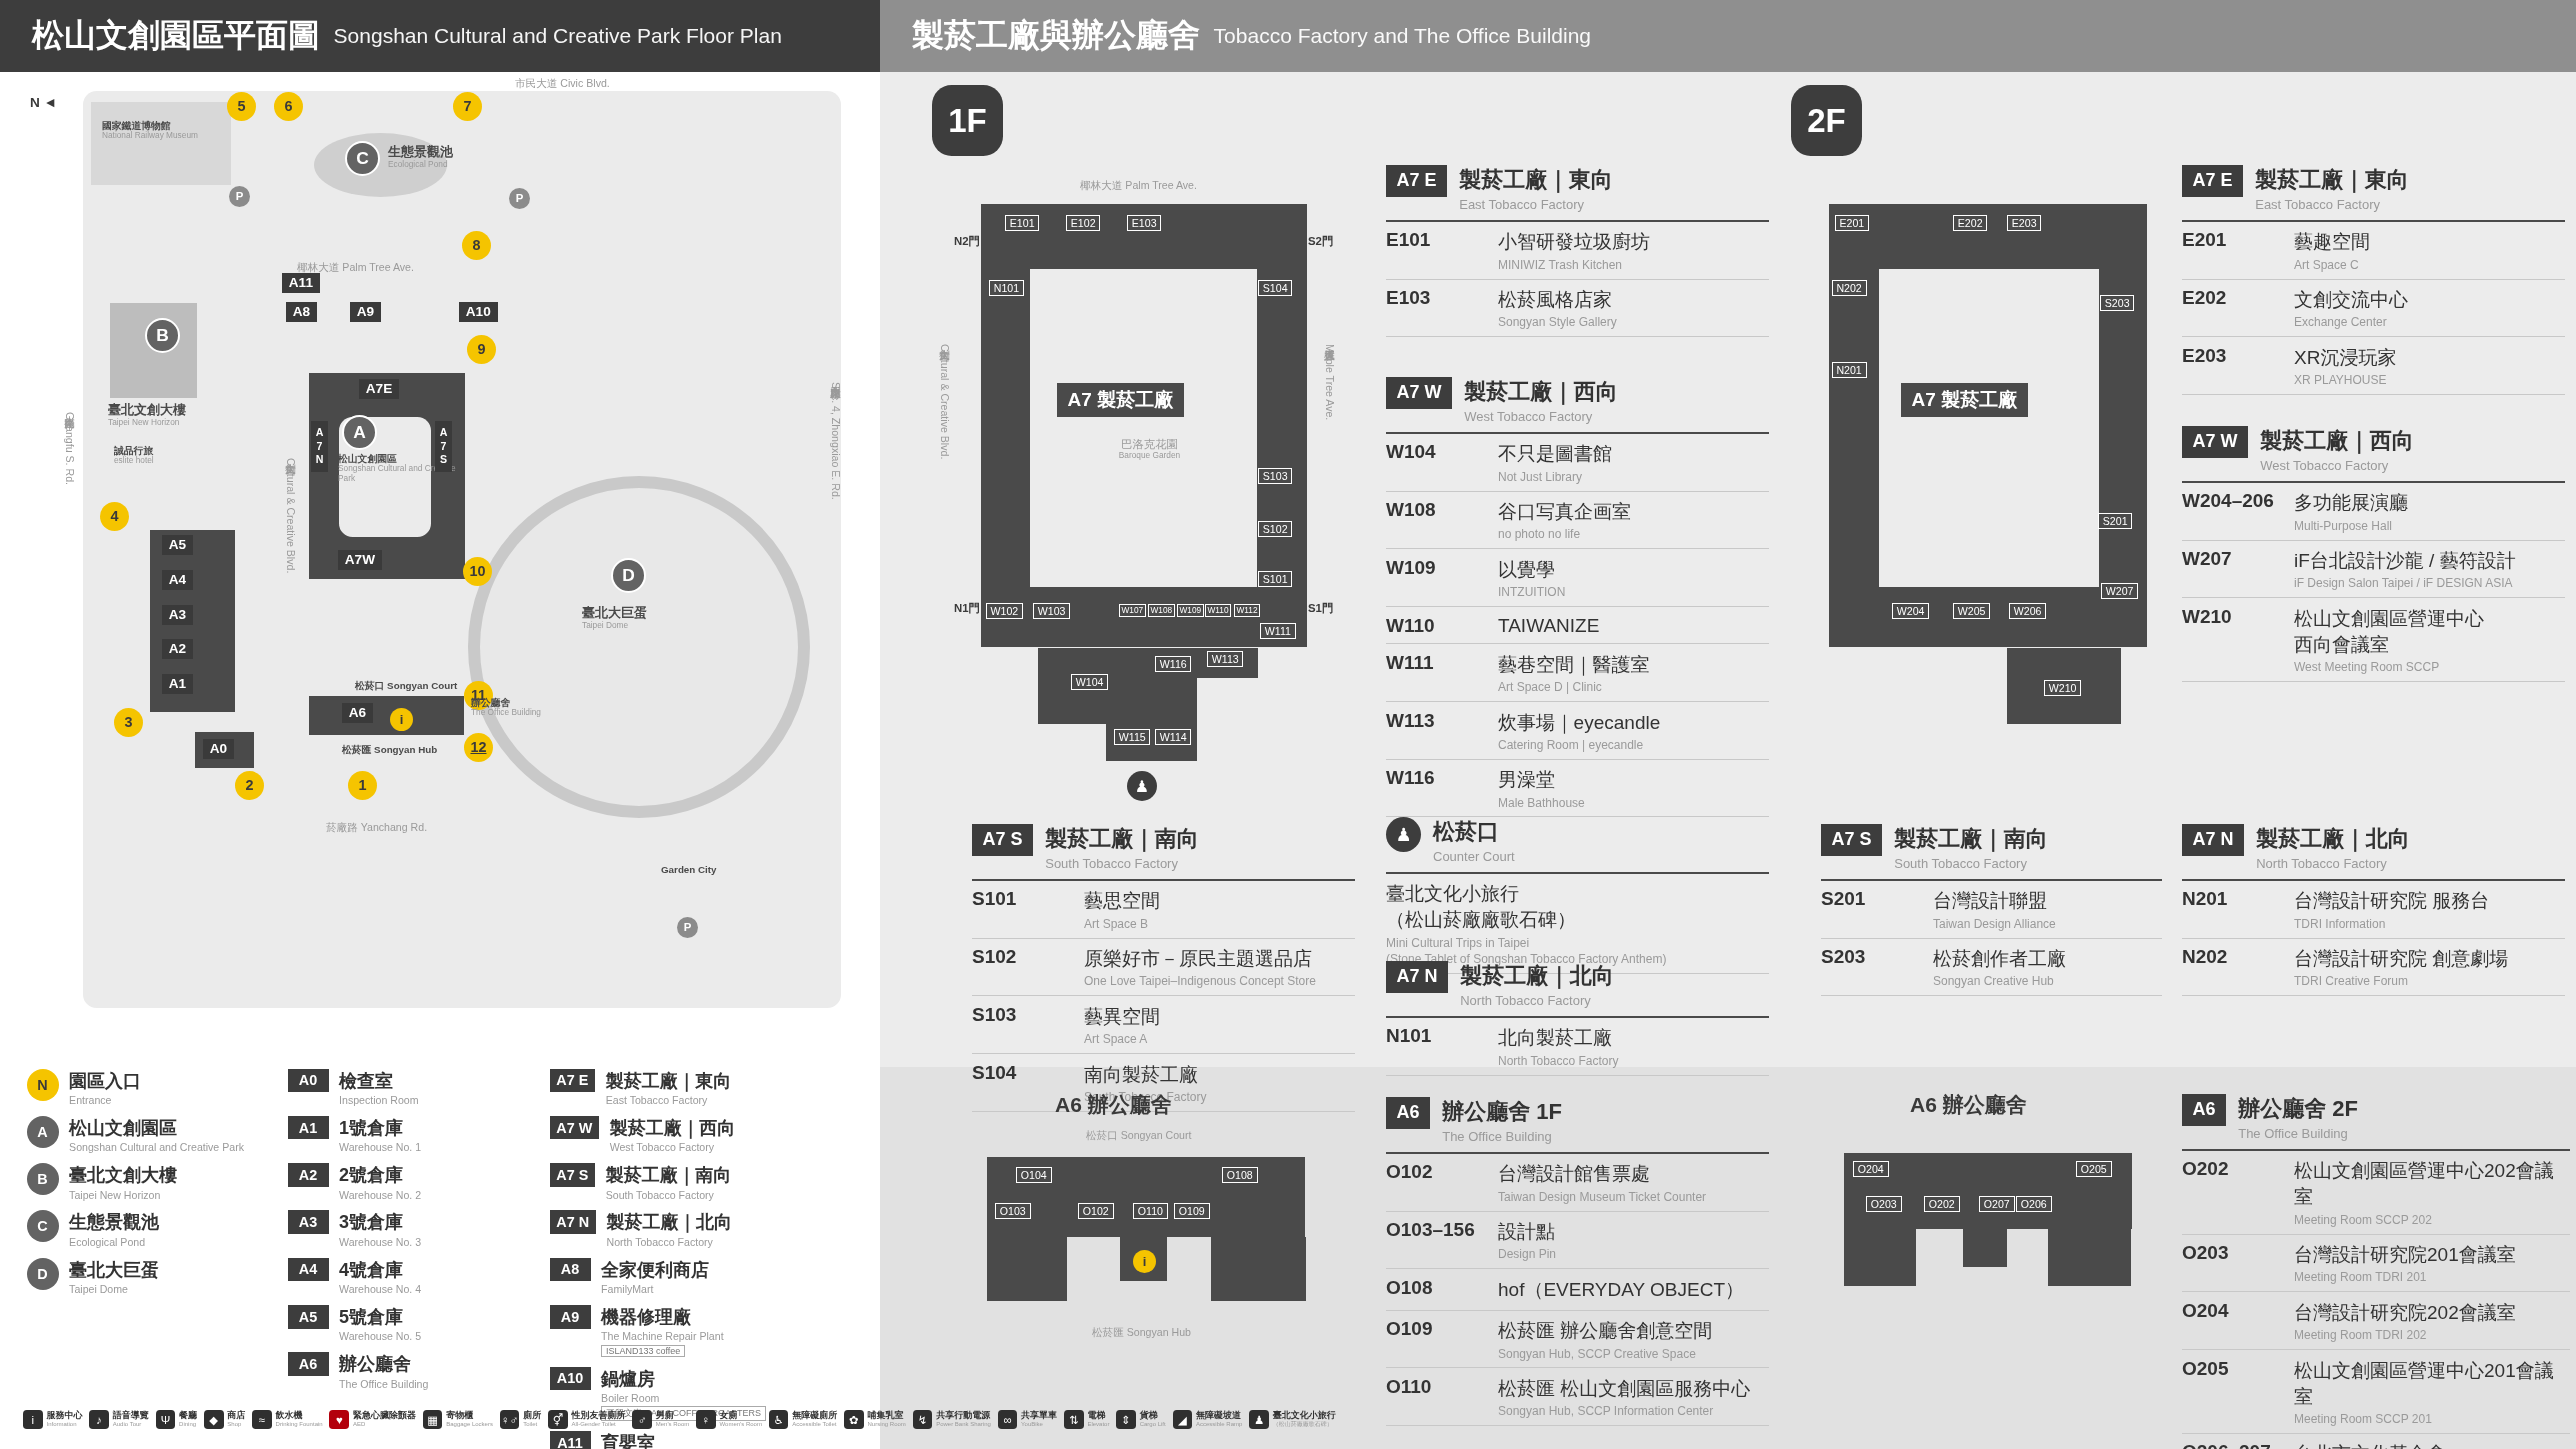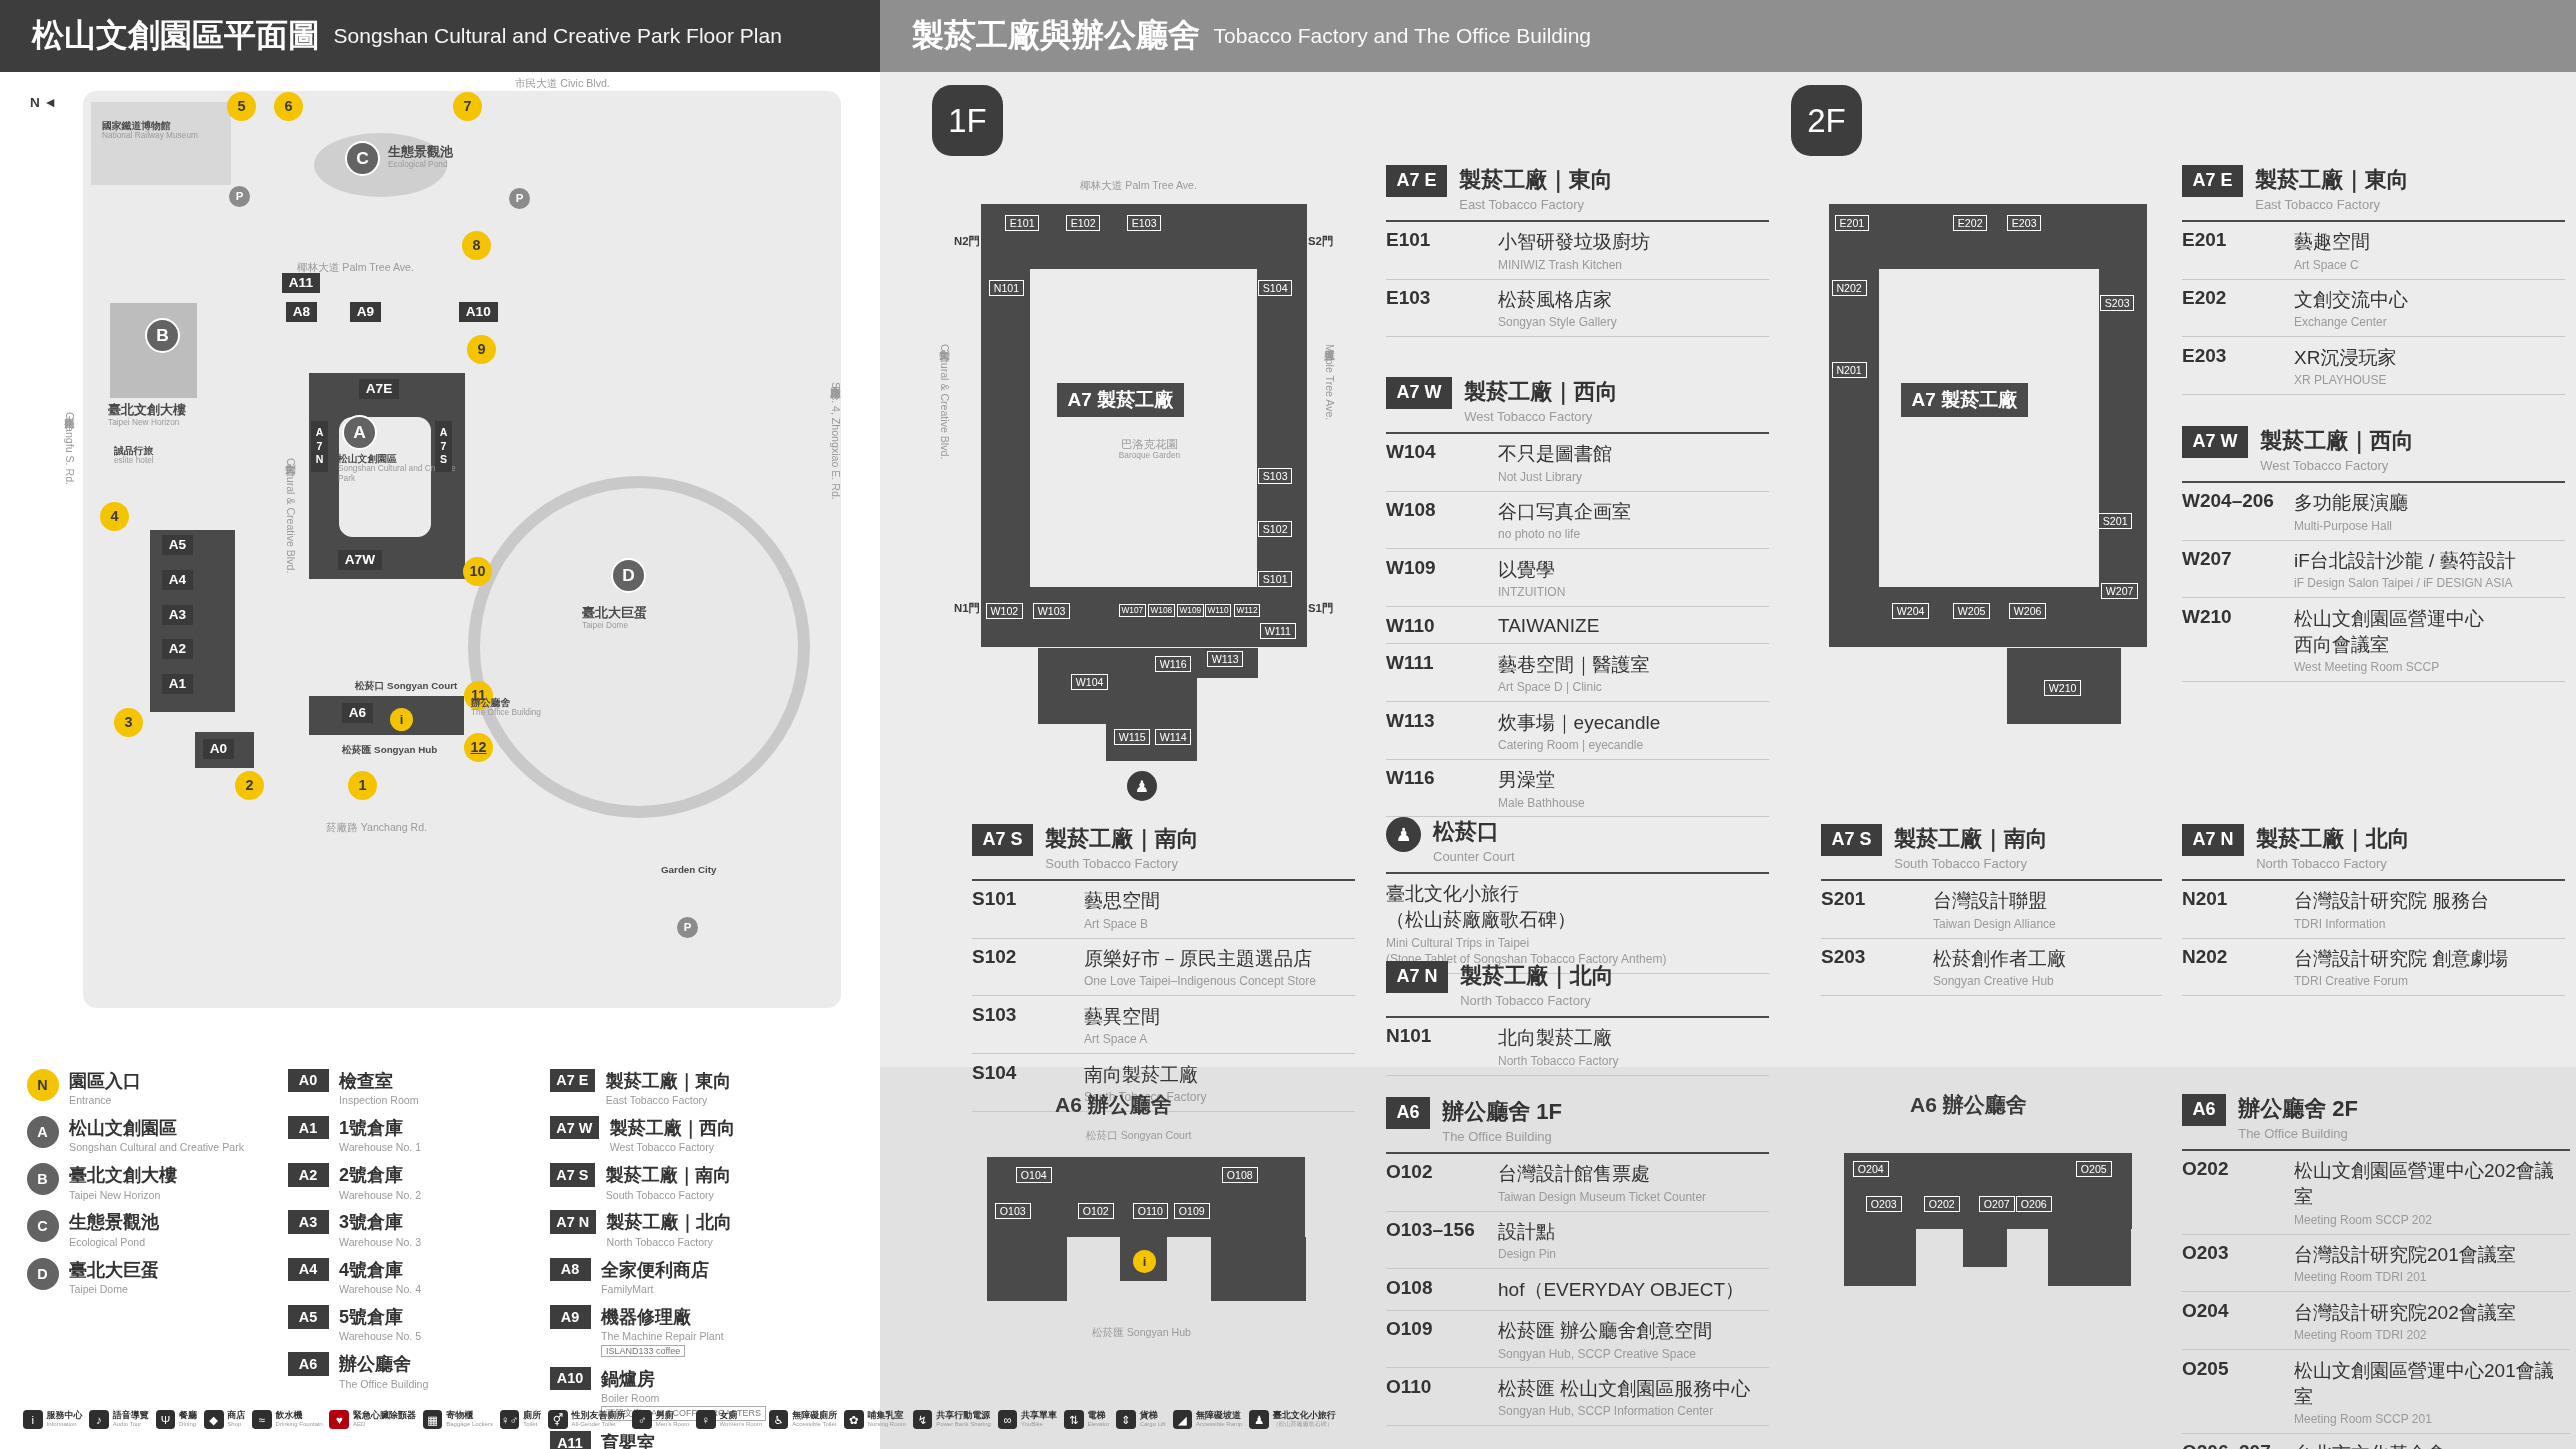--- a/index.html
+++ b/index.html
@@ -45,21 +45,21 @@
   .shape.light{background:#ececec}
   .shape.park{background:#ebebeb;border-radius:13.6px}
   .shape.mid{background:#bdbdbd}
   .shape.soft{background:#d8d8d8}
   .dome{position:absolute;border-radius:50%;border:12px solid #c9c9c9;background:#e8e8e8}
   .pond{position:absolute;border-radius:50%;background:#cfcfcf}
   .infodot{position:absolute;width:23px;height:23px;border-radius:50%;background:#f5c400;color:#3a3a3a;font-weight:bold;font-size:13px;display:flex;align-items:center;justify-content:center}
   .micon{position:absolute;width:30px;height:30px;border-radius:50%;background:#3d3d3d;color:#fff;font-size:16px;display:flex;align-items:center;justify-content:center}
 
   
-  .fbadge{position:absolute;width:71px;height:71px;border-radius:19.7px;background:#3d3d3d;color:#fff;font-size:33px;font-weight:normal;display:flex;align-items:center;justify-content:center}
+  .fbadge{position:absolute;width:71px;height:71px;border-radius:19.7px;background:#3d3d3d;color:#fff;font-size:33px;font-weight:bold;display:flex;align-items:center;justify-content:center}
 
   
   .sec{position:absolute}
   .sechead{display:flex;align-items:flex-start;padding-bottom:7.6px;border-bottom:2.3px solid #4a4a4a}
   .sechead .tag{background:#3d3d3d;color:#fff;font-size:18px;font-weight:bold;padding:5.3px 10.6px;margin-right:12px;white-space:nowrap}
   .sechead .sht .zh{display:block;font-size:22px;font-weight:bold;color:#333}
   .sechead .sht .en{display:block;font-size:13px;color:#9a9a9a;margin-top:2.3px}
   .entry{display:flex;padding:7.6px 0 6.8px 0;border-bottom:0.8px solid #c8c8c8}
   .ecode{width:112px;flex:none;font-size:19px;font-weight:bold;color:#333}
   .ecode span{display:block}

